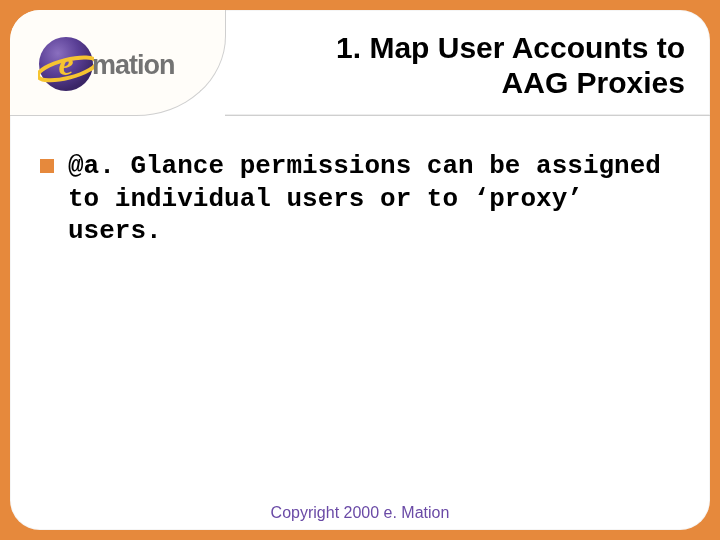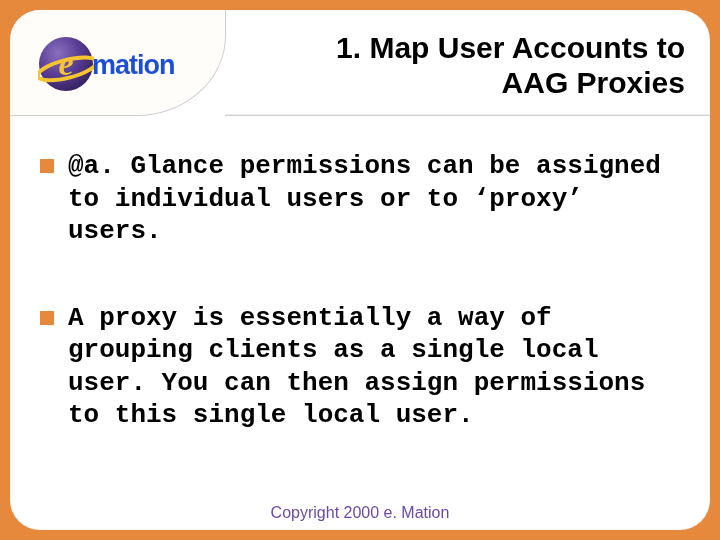--- a/index.html
+++ b/index.html
@@ -64,21 +64,21 @@
     top: 0;
     width: 56px;
     height: 56px;
   }
   .logo-text {
     position: absolute;
     left: 54px;
     top: 14px;
     font-size: 27px;
     font-weight: 600;
-    color: #1d4ed8;
+    color: #737373;
     letter-spacing: -1px;
     text-align: center;
   }
   
   .title {
     position: absolute;
     left: 240px;
     right: 25px;
     top: 20px;
     text-align: right;
@@ -155,22 +155,18 @@
     <div class="title">
       <span>1. Map User Accounts to</span><br>
       <span>AAG Proxies</span>
     </div>
 
     <div class="body">
       <div class="bullet">
         <span class="marker"></span>
         <span class="text">@a. Glance permissions can be assigned to individual users or to ‘proxy’ users.</span>
       </div>
-      <div class="bullet">
-        <span class="marker"></span>
-        <span class="text">A proxy is essentially a way of grouping clients as a single local user.  You can then assign permissions to this single local user.</span>
-      </div>
     </div>
 
     <div class="footer">Copyright 2000 e. Mation</div>
 
   </div>
 </div>
 
 </body></html>

